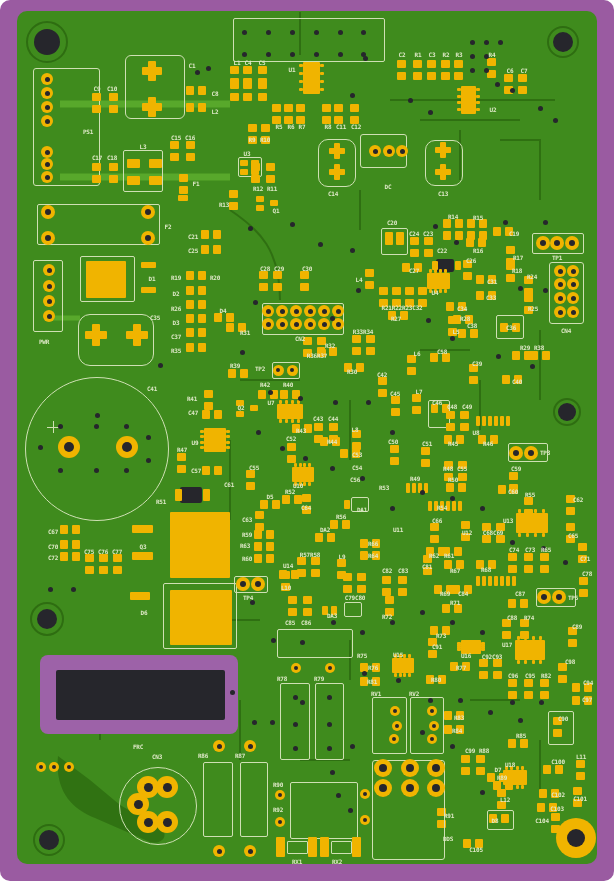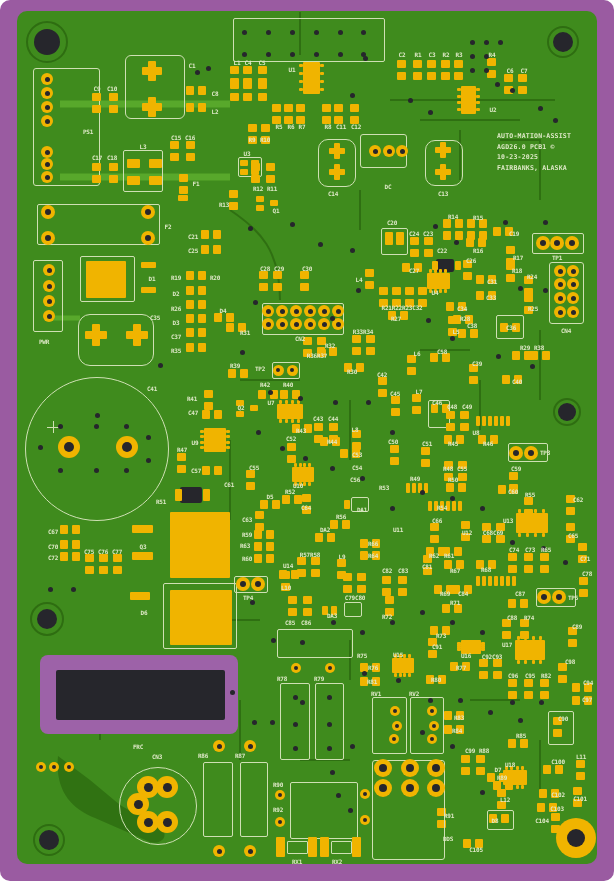--- a/index.html
+++ b/index.html
@@ -1759,19 +1759,13 @@
       <div class="lbl" style="left: 505px; top: 799px;">L12</div>
       <div class="lbl" style="left: 558px; top: 794px;">C102</div>
       <div class="lbl" style="left: 580px; top: 798px;">C101</div>
       <div class="lbl" style="left: 557px; top: 808px;">C103</div>
       <div class="lbl" style="left: 542px; top: 820px;">C104</div>
       <div class="lbl" style="left: 495px; top: 820px;">D8</div>
       <div class="lbl" style="left: 449px; top: 815px;">R91</div>
       <div class="lbl" style="left: 476px; top: 849px;">C105</div>
     </div>
 
-  <div class="titleblock">
-    <div>AUTO-MATION-ASSIST</div>
-    <div>AGD26.0 PCB1 ©</div>
-    <div>10-23-2025</div>
-    <div>FAIRBANKS, ALASKA</div>
-  </div>
 </div>
 
 </body></html>

